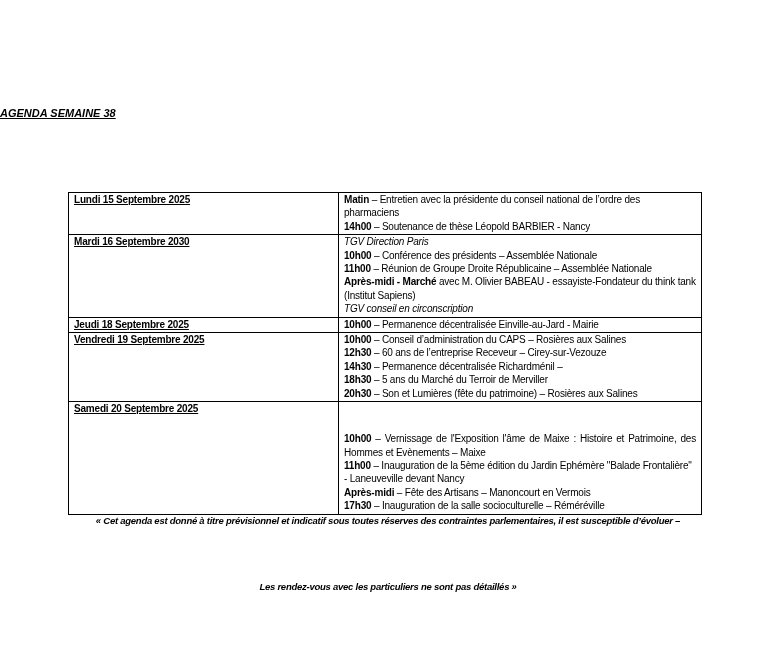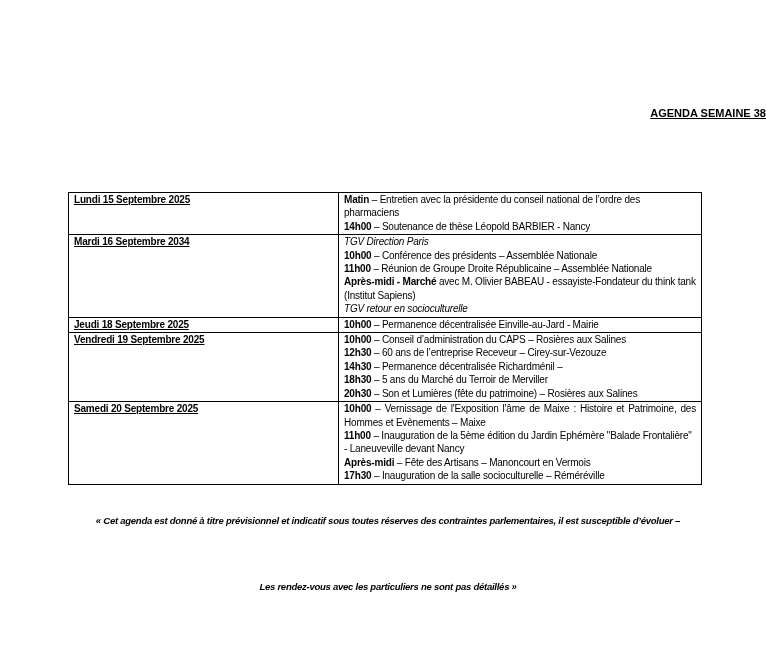--- a/index.html
+++ b/index.html
@@ -9,23 +9,24 @@
     position: relative;
     font-family: "Liberation Sans", sans-serif;
     color: #000;
     overflow: hidden;
   }
   .page { position: absolute; inset: 0; background: #fff; }
 
   .doc-title {
     position: absolute;
     top: 107px; left: 0; width: 100%;
-    text-align: right;
+    text-align: left;
     font-size: 11px;
     font-weight: bold;
+    font-style: italic;
     text-decoration: underline;
   }
 
   table.agenda {
     position: absolute;
     left: 68px; top: 192px;
     width: 634px;
     border-collapse: collapse;
     table-layout: fixed;
   }
@@ -34,21 +35,21 @@
     vertical-align: top;
     padding: 0 5px 1px 5px;
     font-size: 10px;
     line-height: 13.4px;
     letter-spacing: -0.2px;
   }
   td.date-cell { width: 270px; }
   .date-label { font-weight: bold; text-decoration: underline; white-space: nowrap; }
   .event-line b { font-weight: bold; text-align: right; }
   .event-line.tgv { font-weight: normal; font-style: italic; }
-  .event-line.justify { text-align: justify; }
+  .event-line.justify { text-align: justify; margin-top: 30px; }
 
   .footnote {
     position: absolute;
     left: 73px; width: 630px;
     font-size: 9.5px;
     font-weight: bold;
     font-style: italic;
     letter-spacing: -0.25px;
     text-align: center;
   }
@@ -65,27 +66,27 @@
   <table class="agenda">
     <tbody>
         <tr>
           <td class="date-cell"><span class="date-label">Lundi 15 Septembre 2025</span></td>
           <td class="events-cell">
             <p class="event-line"><b>Matin</b> – Entretien avec la présidente du conseil national de l’ordre des pharmaciens</p>
             <p class="event-line"><b>14h00</b> – Soutenance de thèse Léopold BARBIER - Nancy</p>
           </td>
         </tr>
         <tr>
-          <td class="date-cell"><span class="date-label">Mardi 16 Septembre 2034</span></td>
+          <td class="date-cell"><span class="date-label">Mardi 16 Septembre 2030</span></td>
           <td class="events-cell">
             <p class="event-line tgv">TGV Direction Paris</p>
             <p class="event-line"><b>10h00</b> – Conférence des présidents – Assemblée Nationale</p>
             <p class="event-line"><b>11h00</b> – Réunion de Groupe Droite Républicaine – Assemblée Nationale</p>
             <p class="event-line"><b>Après-midi - Marché</b> avec M. Olivier BABEAU - essayiste-Fondateur du think tank (Institut Sapiens)</p>
-            <p class="event-line tgv">TGV retour en socioculturelle</p>
+            <p class="event-line tgv">TGV conseil en circonscription</p>
           </td>
         </tr>
         <tr>
           <td class="date-cell"><span class="date-label">Jeudi 18 Septembre 2025</span></td>
           <td class="events-cell">
             <p class="event-line"><b>10h00</b> – Permanence décentralisée Einville-au-Jard - Mairie</p>
           </td>
         </tr>
         <tr>
           <td class="date-cell"><span class="date-label">Vendredi 19 Septembre 2025</span></td>

